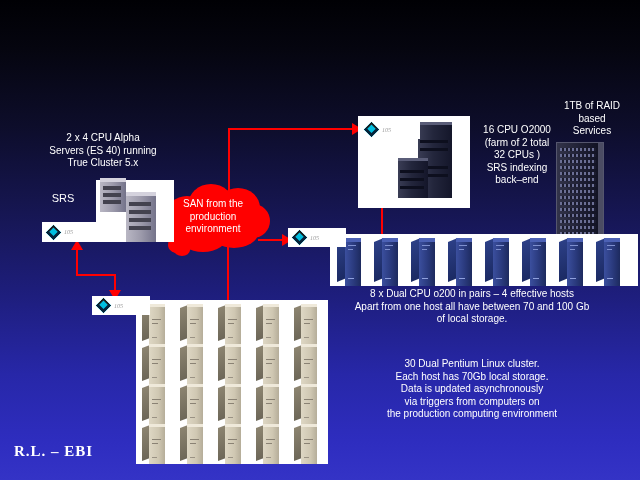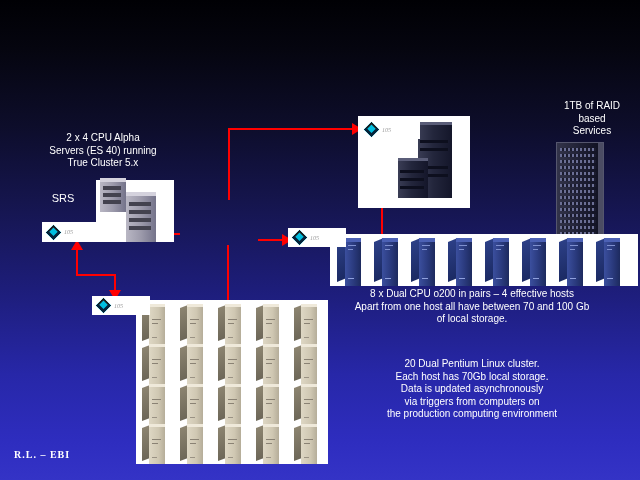--- a/index.html
+++ b/index.html
@@ -37,21 +37,21 @@
   .tower .d3{position:absolute;left:11px;top:40px;width:6px;height:1px;background:#8fa0dd;}
   .pc{position:absolute;}
   .pc .pside{position:absolute;left:0;top:4px;width:8px;height:33px;background:linear-gradient(180deg,#8c8470,#6d6758);
     transform:skewY(-20deg);transform-origin:top left;}
   .pc .pface{position:absolute;left:7px;top:0;width:16px;height:40px;background:linear-gradient(90deg,#ded7c4 0%,#cfc7b2 60%,#b5ad99 100%);}
   .pc .ptop{position:absolute;left:7px;top:0;width:16px;height:3px;background:#efe9da;}
   .pc .pb1{position:absolute;left:10px;top:15px;width:9px;height:1px;background:#8a8274;}
   .pc .pb2{position:absolute;left:10px;top:19px;width:6px;height:1px;background:#8a8274;}
   .pc .pb3{position:absolute;left:10px;top:33px;width:5px;height:1px;background:#9a9284;}
   .footer{position:absolute;left:14px;bottom:20px;font-family:"Liberation Serif",serif;font-weight:bold;
-    font-size:10px;letter-spacing:1px;color:#fff;}
+    font-size:15px;letter-spacing:1px;color:#fff;}
   .alphatower{position:absolute;}
   .alphatower .at-face{position:absolute;width:100%;height:100%;background:linear-gradient(90deg,#b9b7c4 0%,#9c9aab 50%,#74738a 100%);}
   .alphatower .at-top{position:absolute;left:0;top:0;width:100%;height:4px;background:#d4d2dd;}
   .alphatower .bay{position:absolute;left:3px;width:calc(100% - 8px);height:4px;background:#43424f;}
   .darkserver{position:absolute;background:linear-gradient(90deg,#3a3d55 0%,#23263c 45%,#14162a 100%);}
   .darkserver .ds-top{position:absolute;left:0;top:0;width:100%;height:3px;background:#5a5d78;}
   .darkserver .ds-bay{position:absolute;left:2px;width:calc(100% - 6px);height:3px;background:#0d0f1e;}
   .rack{position:absolute;background:linear-gradient(90deg,#33344a 0%,#1b1c30 60%,#0e0f1f 100%);border:1px solid #55566e;}
   .rack .rr{position:absolute;left:3px;width:calc(100% - 10px);height:3px;
     background:repeating-linear-gradient(90deg,#6b6f95 0 2px,#1a1b2e 2px 4px);}
@@ -62,30 +62,35 @@
 
 <div id="slide">
 
 
   <div class="cap" style="left:18px;top:132px;width:170px;">2 x 4 CPU Alpha
 Servers (ES 40) running
 True Cluster 5.x</div>
 
   <div class="cap" style="left:38px;top:192px;width:50px;font-size:11px;">SRS</div>
 
+  <div class="cap" style="left:462px;top:124px;width:110px;">16 CPU O2000
+(farm of 2 total
+32 CPUs )
+SRS indexing
+back–end</div>
 
   <div class="cap" style="left:546px;top:100px;width:92px;">1TB of RAID
 based
 Services</div>
 
   <div class="cap" style="left:322px;top:288px;width:300px;">8 x Dual CPU o200 in pairs – 4 effective hosts
 Apart from one host all have between 70 and 100 Gb
 of local storage.</div>
 
-  <div class="cap" style="left:322px;top:358px;width:300px;">20 Dual Pentium Linux cluster.
+  <div class="cap" style="left:322px;top:358px;width:300px;">30 Dual Pentium Linux cluster.
 Each host has 70Gb local storage.
 Data is updated asynchronously
 via triggers from computers on
 the production computing environment</div>
 
   <div class="line" style="left:228px;top:128px;width:2px;height:72px;"></div>
   <div class="line" style="left:228px;top:128px;width:128px;height:2px;"></div>
   <div class="arrow ar-right" style="left:352px;top:123px;"></div>
 
   <div class="line" style="left:227px;top:245px;width:2px;height:62px;"></div>
@@ -103,20 +108,34 @@
   <div class="line" style="left:114px;top:274px;width:2px;height:18px;"></div>
   <div class="arrow ar-down" style="left:109px;top:290px;"></div>
 
   <div class="line" style="left:258px;top:239px;width:28px;height:2px;"></div>
   <div class="arrow ar-right" style="left:282px;top:234px;"></div>
 
   <div class="line" style="left:381px;top:205px;width:2px;height:30px;"></div>
   <div class="arrow ar-down" style="left:333px;top:236px;"></div>
   <div class="line" style="left:337px;top:236px;width:46px;height:2px;"></div>
 
+  <div class="cloud" style="left:152px;top:180px;width:122px;height:80px;">
+    <i style="left:14px;top:16px;width:42px;height:40px;"></i>
+    <i style="left:36px;top:4px;width:46px;height:42px;"></i>
+    <i style="left:64px;top:8px;width:44px;height:40px;"></i>
+    <i style="left:84px;top:24px;width:34px;height:34px;"></i>
+    <i style="left:6px;top:30px;width:36px;height:34px;"></i>
+    <i style="left:26px;top:38px;width:50px;height:34px;"></i>
+    <i style="left:58px;top:38px;width:48px;height:30px;"></i>
+    <i style="left:16px;top:56px;width:24px;height:18px;"></i>
+    <i style="left:22px;top:64px;width:16px;height:12px;"></i>
+    <div class="cloudtext" style="top:18px;">SAN from the
+production
+environment</div>
+  </div>
 
   <div class="whitebox" style="left:96px;top:180px;width:78px;height:62px;"></div>
   <div class="alphatower" style="left:100px;top:178px;width:26px;height:34px;">
     <div class="at-face"></div>
       <div class="at-top"></div>
     <div class="bay" style="top:8px;"></div>
       <div class="bay" style="top:15px;"></div>
       <div class="bay" style="top:22px;"></div>
   </div>
   <div class="alphatower" style="left:126px;top:192px;width:30px;height:50px;">

